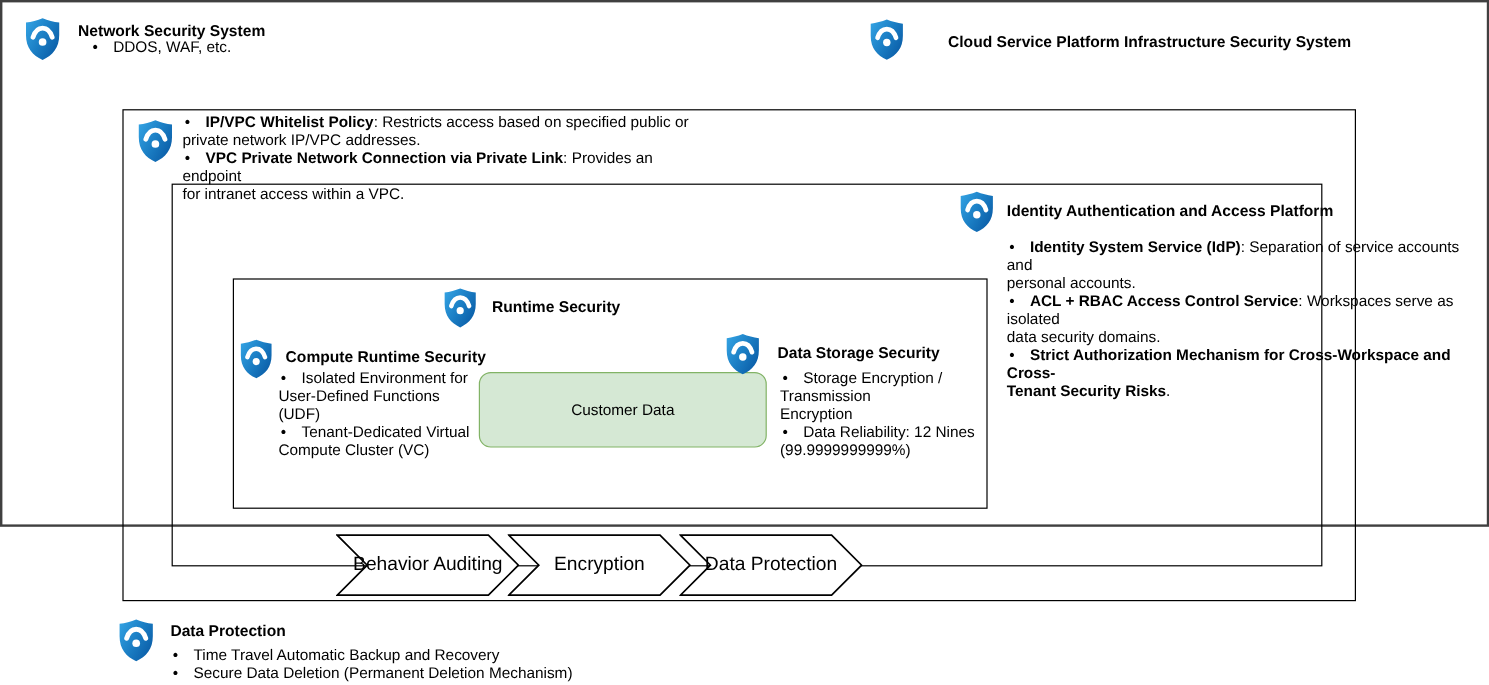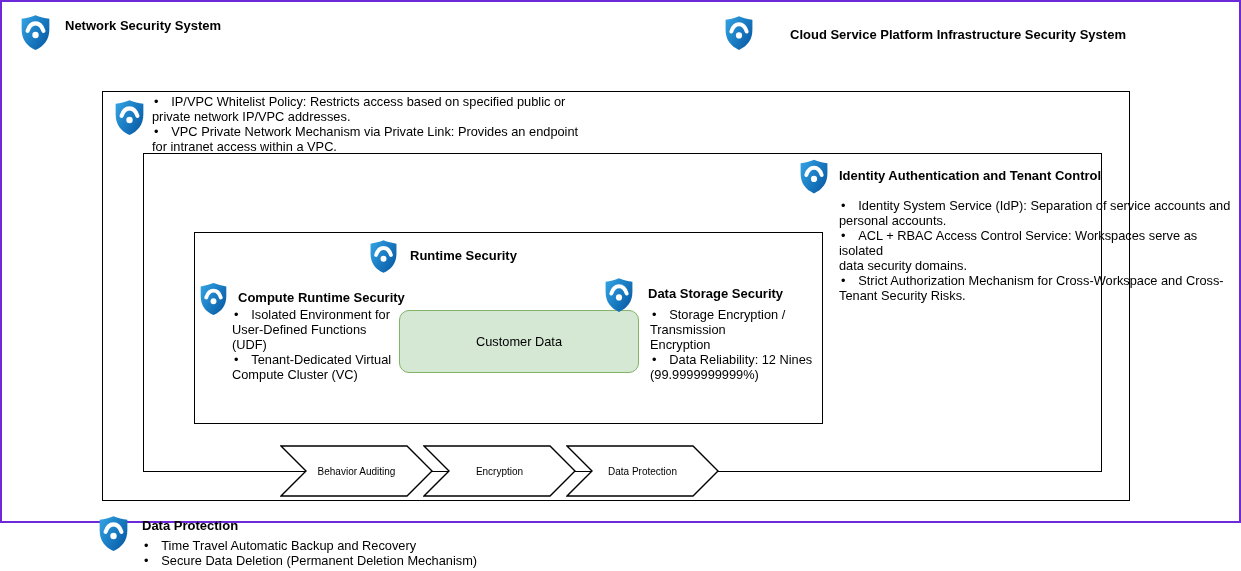--- a/index.html
+++ b/index.html
@@ -1,35 +1,35 @@
 <!DOCTYPE html>
 <html><head>
 <meta charset="utf-8">
 <style>
   html,body { margin:0; padding:0; background:#fff; }
   body {
     width:1241px; height:571px; position:relative; overflow:hidden;
     font-family:"Liberation Sans", sans-serif; color:#000;
   }
-  .canvas { position:absolute; left:0; top:0; width:1241px; height:523px;
-    border:2px solid #6d28d9; box-sizing:border-box; background:#fff;padding-left:36px; }
+  .canvas { position:absolute; left:0; top:0; width:1241px; height:439px;
+    border:2px solid #404040; box-sizing:border-box; background:#fff;padding-left:36px; }
   .box { position:absolute; border:1.5px solid #000; box-sizing:border-box; background:transparent; z-index:1; }
   .title { position:absolute; font-weight:bold; font-size:13px; line-height:15px; white-space:nowrap; z-index:3; }
   .bullets { position:absolute; font-size:12.8px; line-height:15px; z-index:3; }
   .bullets p { margin:0; text-indent:2px; white-space:pre-line; }
   .bullets p::before { content:"\2022\2002\2002"; }
   .bullets.hdr-indent p { text-indent:12px; }
-  .b { font-weight:normal; }
+  .b { font-weight:bold; }
   .shield { position:absolute; z-index:4; }
   .green-box { position:absolute; left:397px; top:308px; width:240px; height:63px;
     background:#D5E8D4; border:1.5px solid #82B366; border-radius:10px; box-sizing:border-box;
     display:flex; align-items:center; justify-content:center; font-size:12.8px; z-index:2;text-align:right; }
   .chevron { position:absolute; top:443px; width:153px; height:52px; z-index:5; }
   .chev-label { position:absolute; top:443px; width:153px; height:52px; z-index:6;
-    display:flex; align-items:center; justify-content:center; font-size:10px; white-space:nowrap; }
+    display:flex; align-items:center; justify-content:center; font-size:16px; white-space:nowrap; }
 </style>
 </head>
 <body>
 
 <svg width="0" height="0" style="position:absolute" aria-hidden="true">
   <defs>
     <linearGradient id="shieldGrad" x1="0%" y1="0%" x2="100%" y2="70%">
       <stop offset="0%" stop-color="#35A5E5"></stop>
       <stop offset="55%" stop-color="#1B7EC4"></stop>
       <stop offset="100%" stop-color="#0B5EA8"></stop>
@@ -38,50 +38,53 @@
 </svg>
 
 <div class="canvas">
 
   <svg class="shield" style="left:18px;top:12px" width="31" height="37" viewBox="0 0 32 38">
     <path d="M16 1.2 C20.5 3 25.5 4.3 30.3 4.9 L30.3 15.6 C30.3 26.6 24.6 33.2 16 37 C7.4 33.2 1.7 26.6 1.7 15.6 L1.7 4.9 C6.5 4.3 11.5 3 16 1.2 Z" fill="url(#shieldGrad)"></path>
     <path d="M7.8 17.4 C9.5 12 12.4 9.6 16 9.6 C19.6 9.6 22.5 12 24.2 17.4" fill="none" stroke="#fff" stroke-width="4.2" stroke-linecap="round"></path>
     <circle cx="16" cy="21.6" r="3.3" fill="#fff"></circle>
   </svg>
   <div class="title" style="left:63px;top:16px">Network Security System</div>
+  <div class="bullets hdr-indent" style="left:63px;top:29px;width:200px">
+    <p>DDOS, WAF, etc.</p>
+  </div>
 
   <svg class="shield" style="left:722px;top:13px" width="30" height="36" viewBox="0 0 32 38">
     <path d="M16 1.2 C20.5 3 25.5 4.3 30.3 4.9 L30.3 15.6 C30.3 26.6 24.6 33.2 16 37 C7.4 33.2 1.7 26.6 1.7 15.6 L1.7 4.9 C6.5 4.3 11.5 3 16 1.2 Z" fill="url(#shieldGrad)"></path>
     <path d="M7.8 17.4 C9.5 12 12.4 9.6 16 9.6 C19.6 9.6 22.5 12 24.2 17.4" fill="none" stroke="#fff" stroke-width="4.2" stroke-linecap="round"></path>
     <circle cx="16" cy="21.6" r="3.3" fill="#fff"></circle>
   </svg>
   <div class="title" style="left:788px;top:25px">Cloud Service Platform Infrastructure Security System</div>
 
   <div class="box" style="left:100px;top:89px;width:1028px;height:410px"></div>
   <div class="box" style="left:141px;top:151px;width:959px;height:319px"></div>
   <div class="box" style="left:192px;top:230px;width:629px;height:192px"></div>
 
   <svg class="shield" style="left:112px;top:97px" width="31" height="37" viewBox="0 0 32 38">
     <path d="M16 1.2 C20.5 3 25.5 4.3 30.3 4.9 L30.3 15.6 C30.3 26.6 24.6 33.2 16 37 C7.4 33.2 1.7 26.6 1.7 15.6 L1.7 4.9 C6.5 4.3 11.5 3 16 1.2 Z" fill="url(#shieldGrad)"></path>
     <path d="M7.8 17.4 C9.5 12 12.4 9.6 16 9.6 C19.6 9.6 22.5 12 24.2 17.4" fill="none" stroke="#fff" stroke-width="4.2" stroke-linecap="round"></path>
     <circle cx="16" cy="21.6" r="3.3" fill="#fff"></circle>
   </svg>
   <div class="bullets" style="left:150px;top:92px;width:436px">
     <p><span class="b">IP/VPC Whitelist Policy</span><span>: Restricts access based on specified public or
 private network IP/VPC addresses.</span></p>
-    <p><span class="b">VPC Private Network Mechanism via Private Link</span><span>: Provides an endpoint
+    <p><span class="b">VPC Private Network Connection via Private Link</span><span>: Provides an endpoint
 for intranet access within a VPC.</span></p>
   </div>
 
   <svg class="shield" style="left:797px;top:156px" width="30" height="37" viewBox="0 0 32 38">
     <path d="M16 1.2 C20.5 3 25.5 4.3 30.3 4.9 L30.3 15.6 C30.3 26.6 24.6 33.2 16 37 C7.4 33.2 1.7 26.6 1.7 15.6 L1.7 4.9 C6.5 4.3 11.5 3 16 1.2 Z" fill="url(#shieldGrad)"></path>
     <path d="M7.8 17.4 C9.5 12 12.4 9.6 16 9.6 C19.6 9.6 22.5 12 24.2 17.4" fill="none" stroke="#fff" stroke-width="4.2" stroke-linecap="round"></path>
     <circle cx="16" cy="21.6" r="3.3" fill="#fff"></circle>
   </svg>
-  <div class="title" style="left:837px;top:166px">Identity Authentication and Tenant Control</div>
+  <div class="title" style="left:837px;top:166px">Identity Authentication and Access Platform</div>
   <div class="bullets" style="left:837px;top:196px;width:400px;background:transparent">
     <p><span class="b">Identity System Service (IdP)</span><span>: Separation of service accounts and
 personal accounts.</span></p>
     <p><span class="b">ACL + RBAC Access Control Service</span><span>: Workspaces serve as isolated
 data security domains.</span></p>
     <p><span class="b">Strict Authorization Mechanism for Cross-Workspace and Cross-
 Tenant Security Risks</span><span>.</span></p>
   </div>
 
   <svg class="shield" style="left:367px;top:237px" width="29" height="35" viewBox="0 0 32 38">

